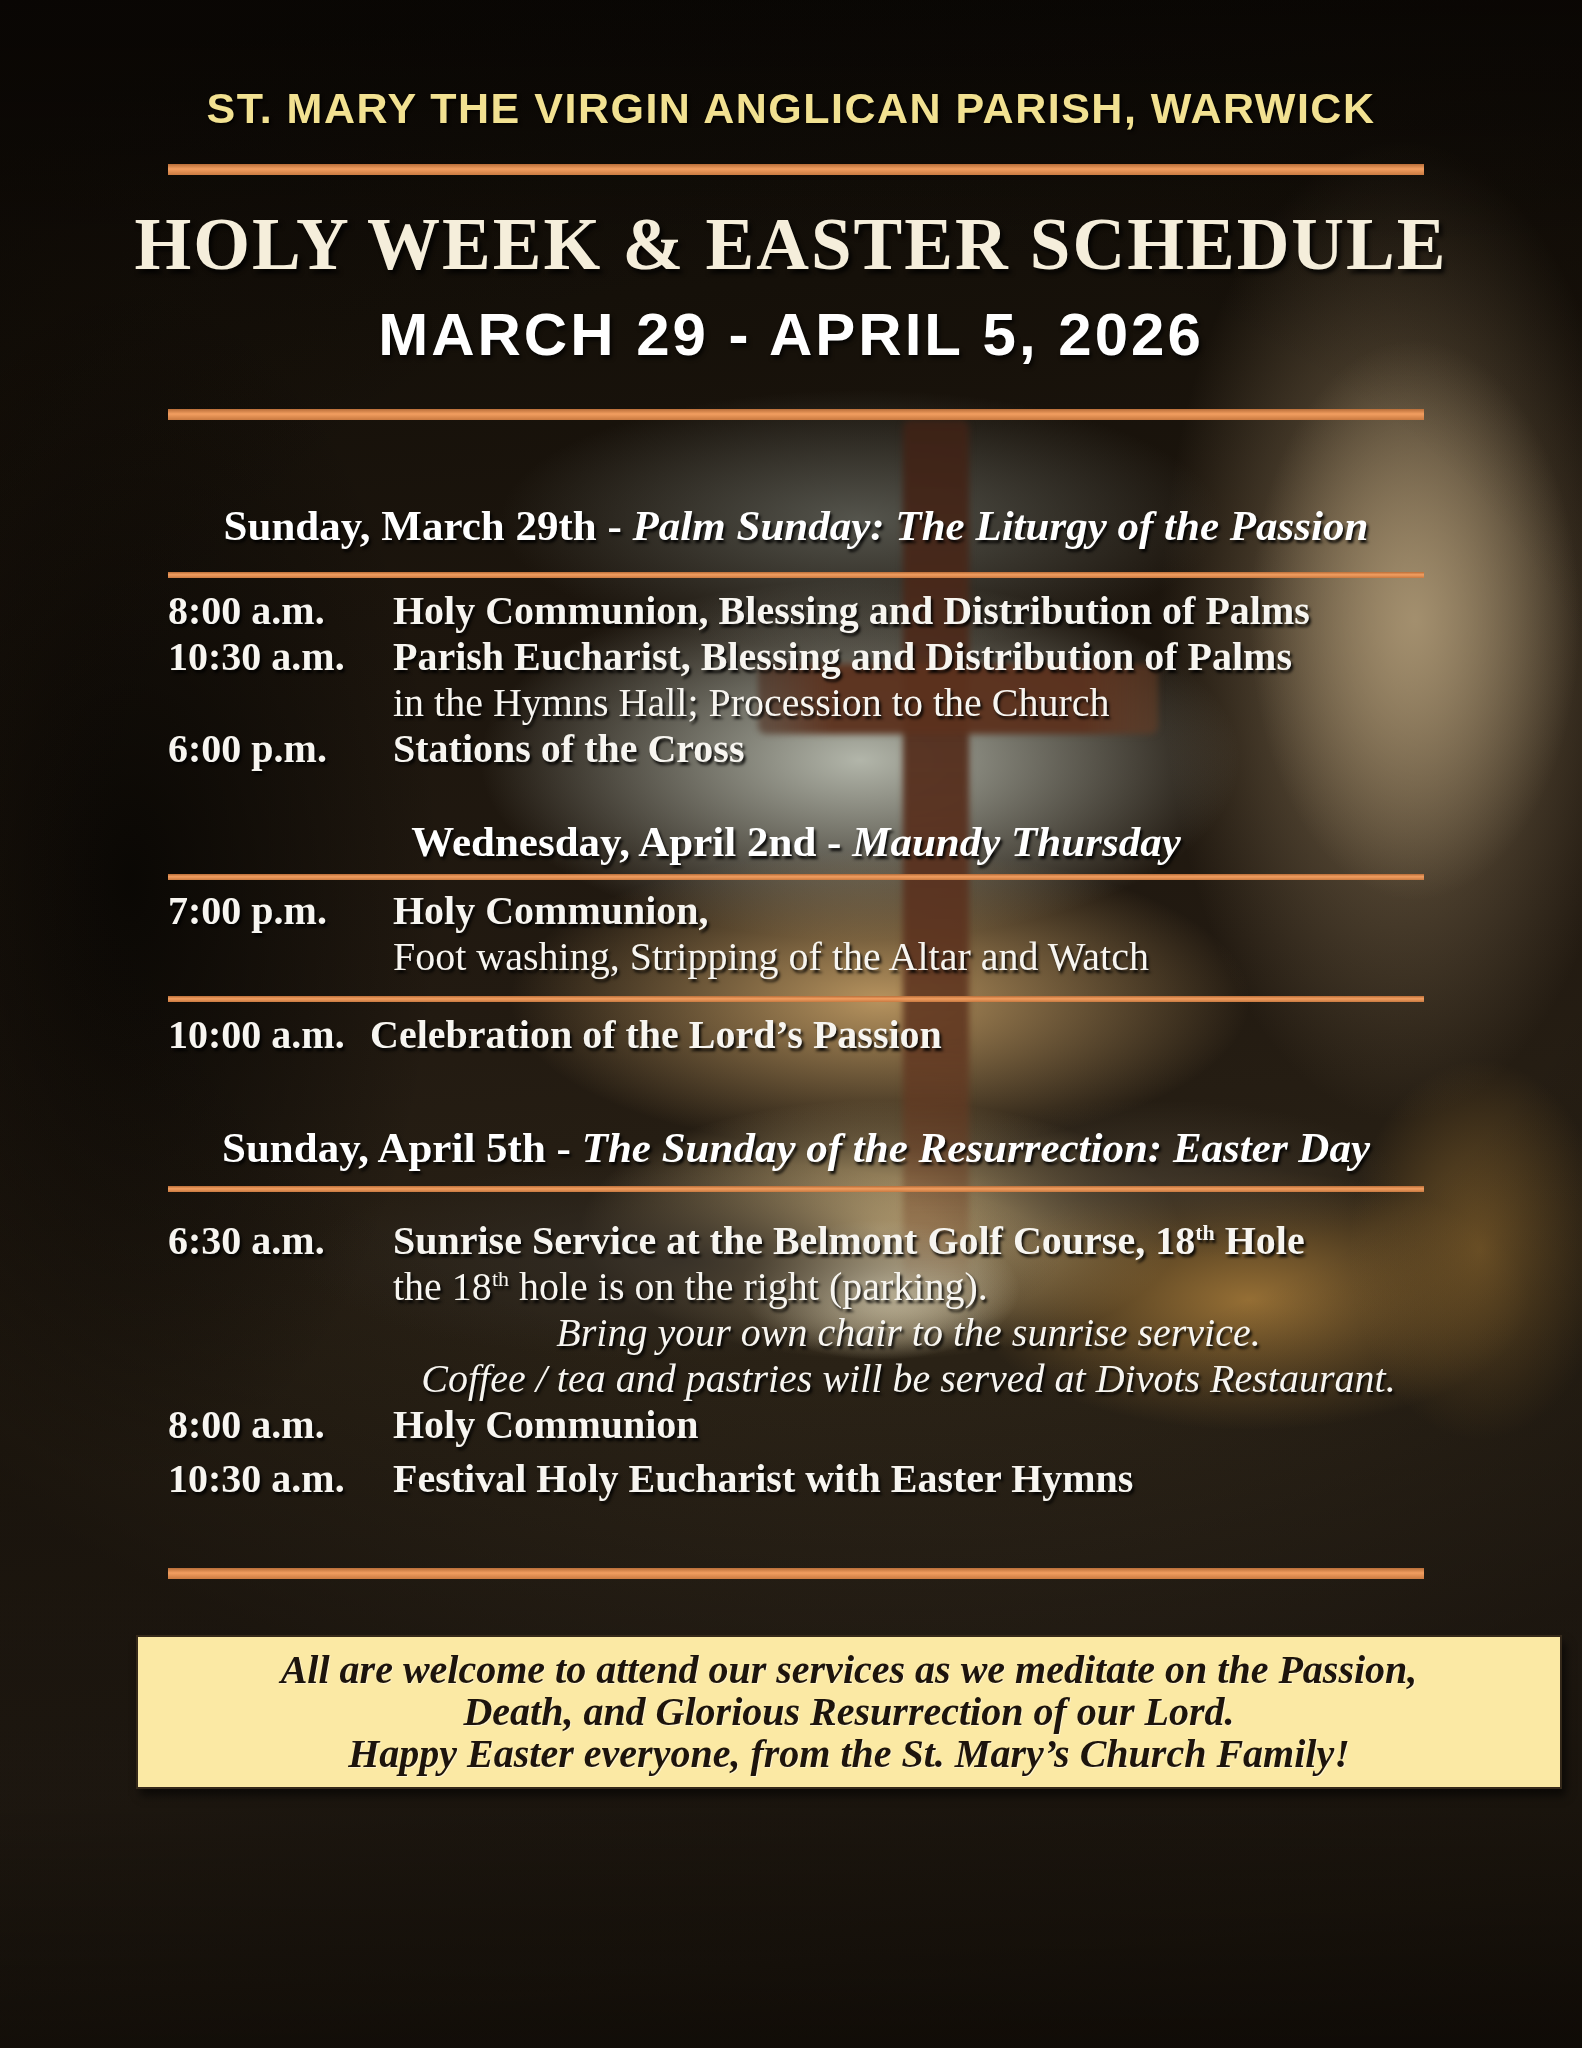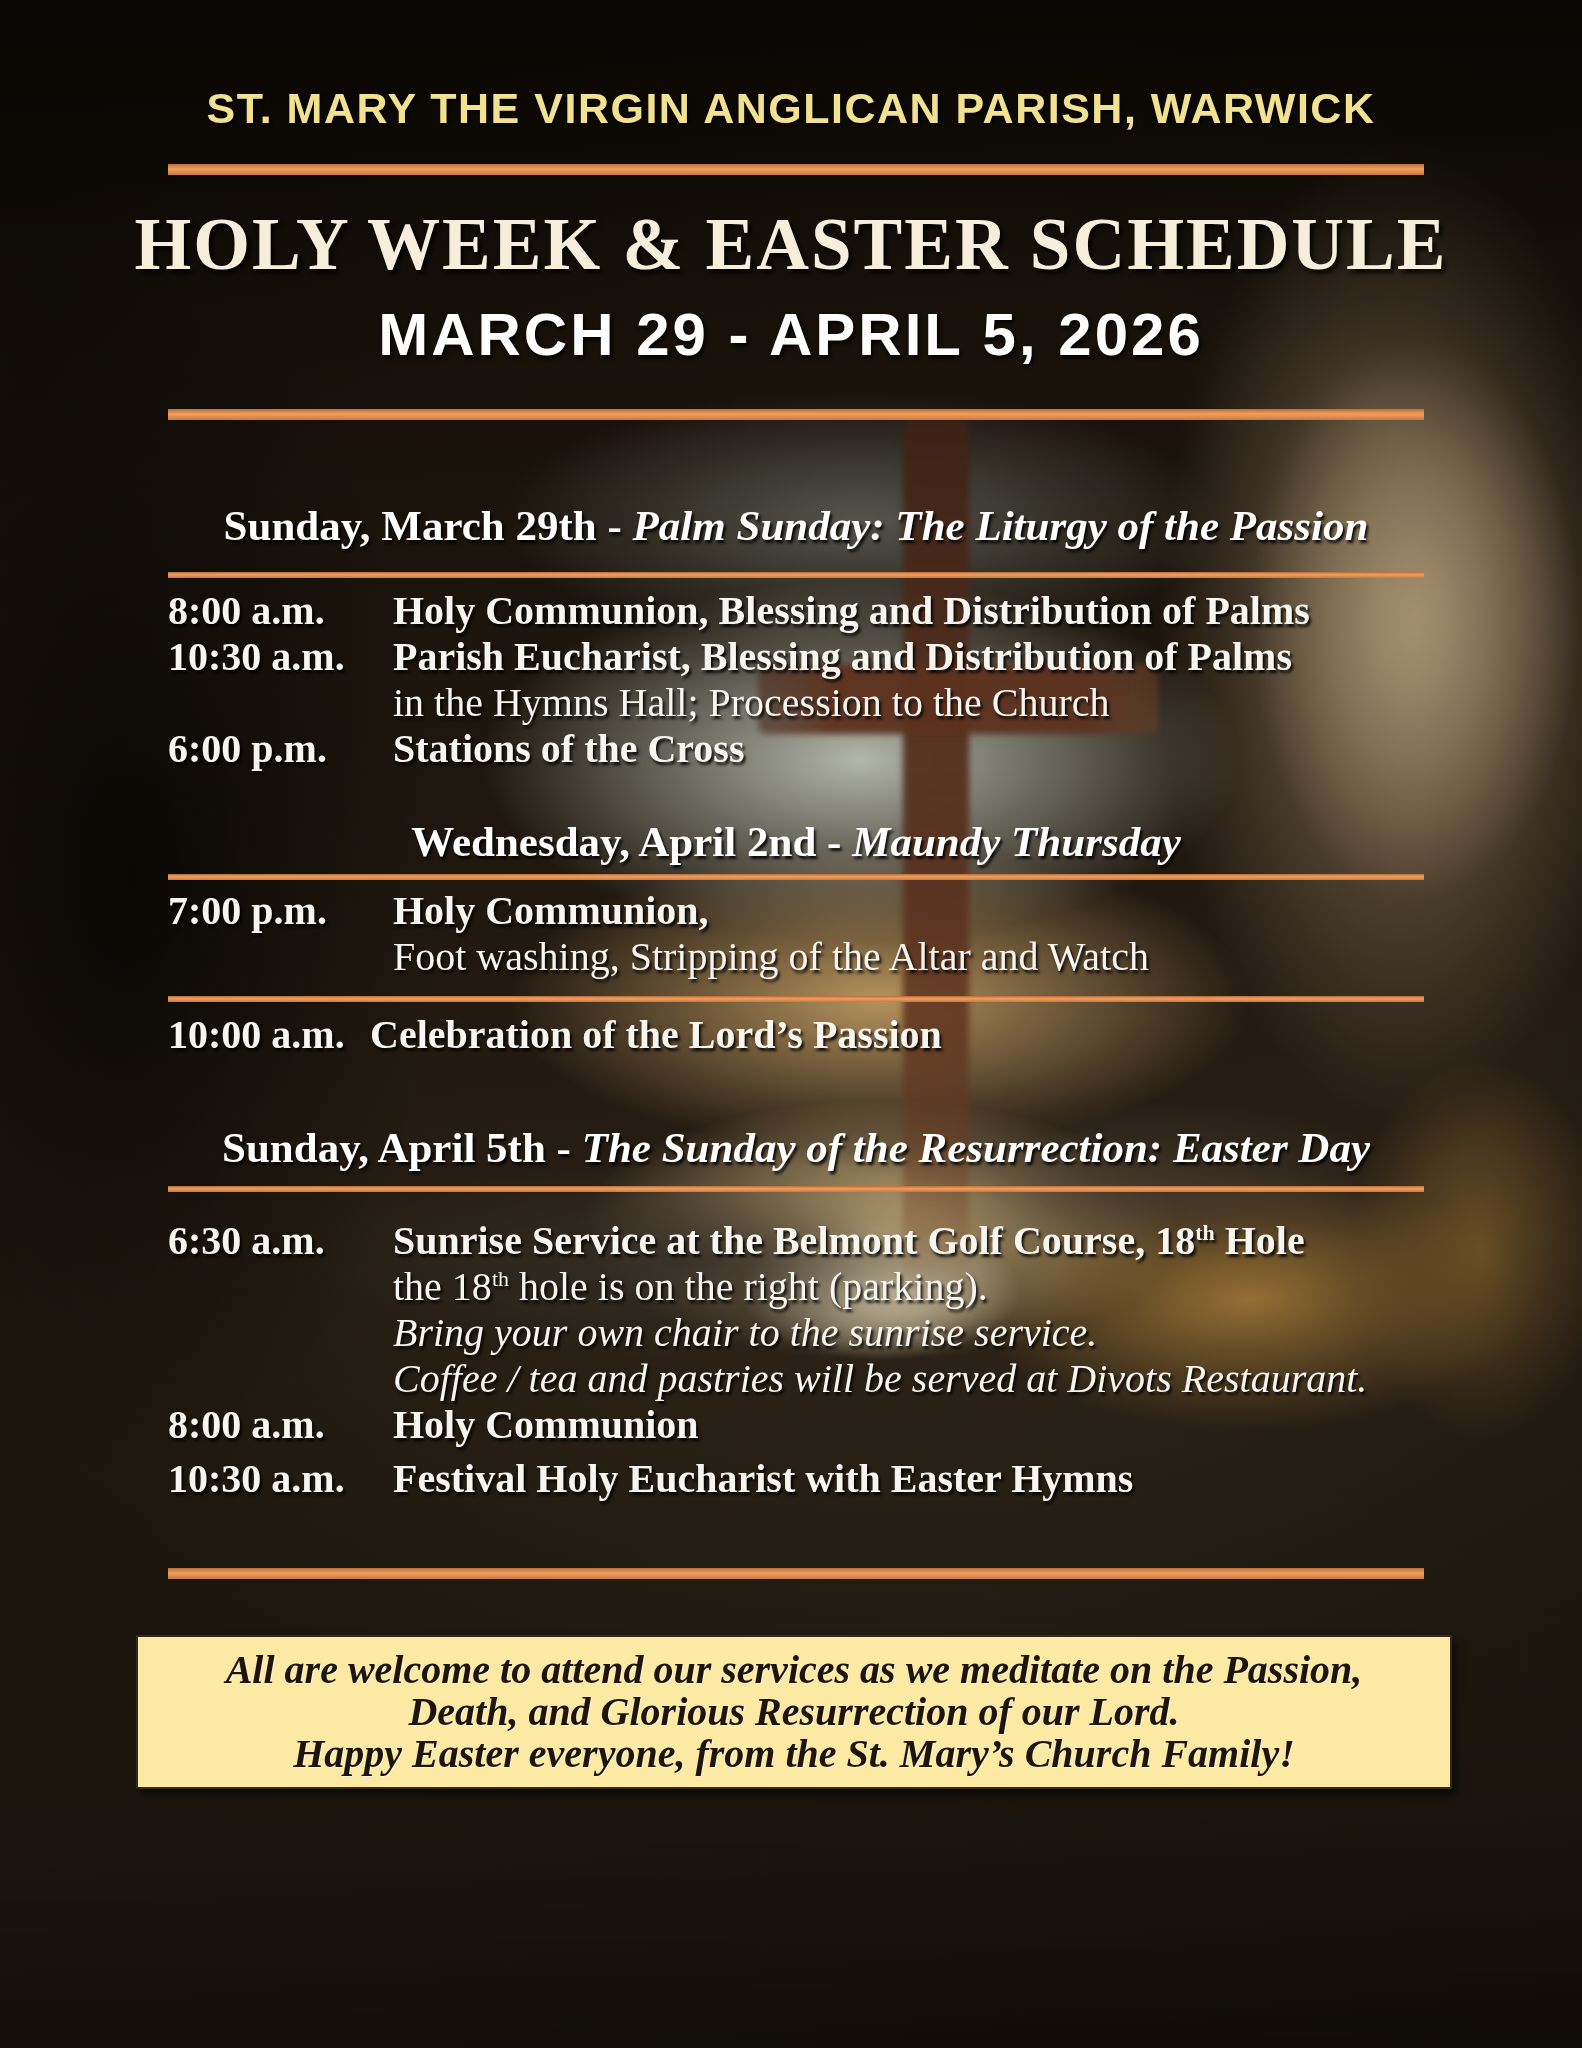--- a/index.html
+++ b/index.html
@@ -113,27 +113,27 @@
     font-weight:bold; font-size:40px; line-height:46px;
     color:#f7f5f0; text-shadow:2px 3px 3px rgba(0,0,0,0.9);
   }
   .rows.narrow-time .time { flex:0 0 202px; }
   .desc { flex:1; }
   .line {
     font-size:40px; line-height:46px;
     color:#f7f5f0; text-shadow:2px 3px 3px rgba(0,0,0,0.9);
   }
   .line.b  { font-weight:bold; }
-  .line.it { font-style:italic; }
+  .line.it { font-style:italic;text-align:center; }
   .line sup { font-size:22px; line-height:0; vertical-align:super; }
 
   .welcome-box {
     box-sizing:border-box;
     margin-left:136px; margin-top:56px;
-    width:1316px;
+    width:1426px;
     background:#fbe9a4;
     border:2px solid #35291a;
     box-shadow:4px 7px 8px rgba(0,0,0,0.55);
     padding:12px 16px;
     text-align:center;
     font-weight:bold; font-style:italic;
     font-size:40px; line-height:42px;
     color:#1d140c;
     text-shadow:1px 1px 0 rgba(255,255,255,0.45);
   }

